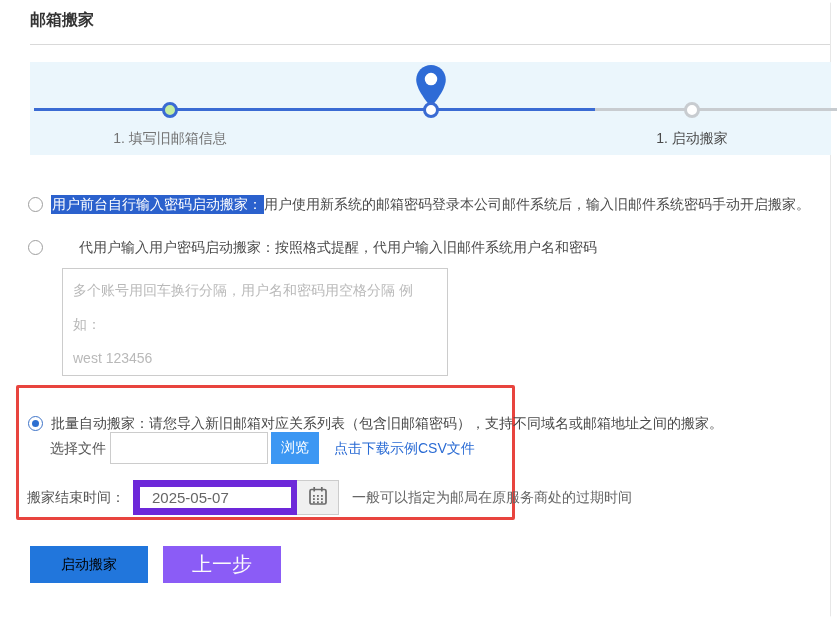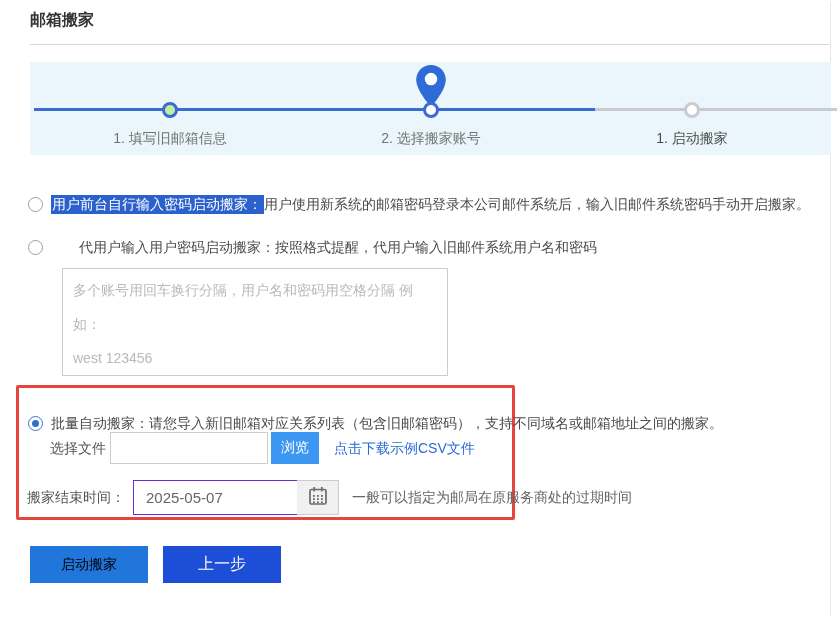--- a/index.html
+++ b/index.html
@@ -48,31 +48,31 @@
   
   .file-label{position:absolute;left:50px;top:440px;font-size:14px;color:#555;}
   .file-input{position:absolute;left:110px;top:432px;width:158px;height:32px;box-sizing:border-box;border:1px solid #ccc;
     font-size:14px;padding:0 8px;color:#555;outline:none;background:#fff;}
   .browse-btn{position:absolute;left:271px;top:432px;width:48px;height:32px;background:#3c97f3;color:#fff;border:none;
     font-size:14px;cursor:pointer;font-family:inherit;}
   .csv-link{position:absolute;left:334px;top:440px;font-size:14px;color:#2a6bd4;text-decoration:none;cursor:pointer;}
 
   
   .date-label{position:absolute;left:27px;top:489px;font-size:14px;color:#555;}
-  .date-input{position:absolute;left:133px;top:480px;width:165px;height:35px;box-sizing:border-box;border:1px solid #6d28d9;
+  .date-input{position:absolute;left:133px;top:480px;width:165px;height:35px;box-sizing:border-box;border:7px solid #6d28d9;
     font-size:15px;padding:0 12px;color:#666;outline:none;background:#fff;font-family:inherit;}
   .cal-btn{position:absolute;left:297px;top:480px;width:42px;height:35px;box-sizing:border-box;background:#f0f0f0;
     border:1px solid #ccc;border-left:none;cursor:pointer;display:flex;align-items:center;justify-content:center;padding:0;}
   .date-hint{position:absolute;left:352px;top:489px;font-size:14px;color:#666;}
 
   
   .start-btn{position:absolute;left:30px;top:546px;width:118px;height:37px;background:#2176dc;color:#000000;border:none;
     font-size:14px;cursor:pointer;font-family:Liberation Serif, serif;}
-  .prev-btn{position:absolute;left:163px;top:546px;width:118px;height:37px;background:#1d4ed8;color:#fbfbfb;border:none;
-    font-size:16px;cursor:pointer;font-family:inherit;}
+  .prev-btn{position:absolute;left:163px;top:546px;width:118px;height:37px;background:#8b5cf6;color:#fbfbfb;border:none;
+    font-size:20px;cursor:pointer;font-family:inherit;}
 </style>
 </head>
 <body>
 
 <div id="page">
 
   <div class="page-title">邮箱搬家</div>
   <div class="title-divider"></div>
   <div class="right-border"></div>
 
@@ -85,21 +85,20 @@
         <path d="M12 0.8 C5.8 0.8 0.9 5.7 0.9 11.9 c0 8.3 11.1 20.3 11.1 20.3 s11.1-12 11.1-20.3 C23.1 5.7 18.2 0.8 12 0.8 Z" fill="#2e6bd6"></path>
         <circle cx="12" cy="11.3" r="4.7" fill="#ffffff"></circle>
       </svg>
     </div>
 
     <div class="step-circle s1"></div>
     <div class="step-circle s2"></div>
     <div class="step-circle s3"></div>
 
     <div class="step-label l1">1. 填写旧邮箱信息</div>
-    <div class="step-label l2">2. 选择搬家账号</div>
     <div class="step-label l3">1. 启动搬家</div>
   </div>
 
   <div class="opt-row opt1">
     <span class="radio"></span>
     <span><span class="hl">用户前台自行输入密码启动搬家：</span><span>用户使用新系统的邮箱密码登录本公司邮件系统后，输入旧邮件系统密码手动开启搬家。</span></span>
   </div>
 
   <div class="opt-row opt2">
     <span class="radio"></span>

